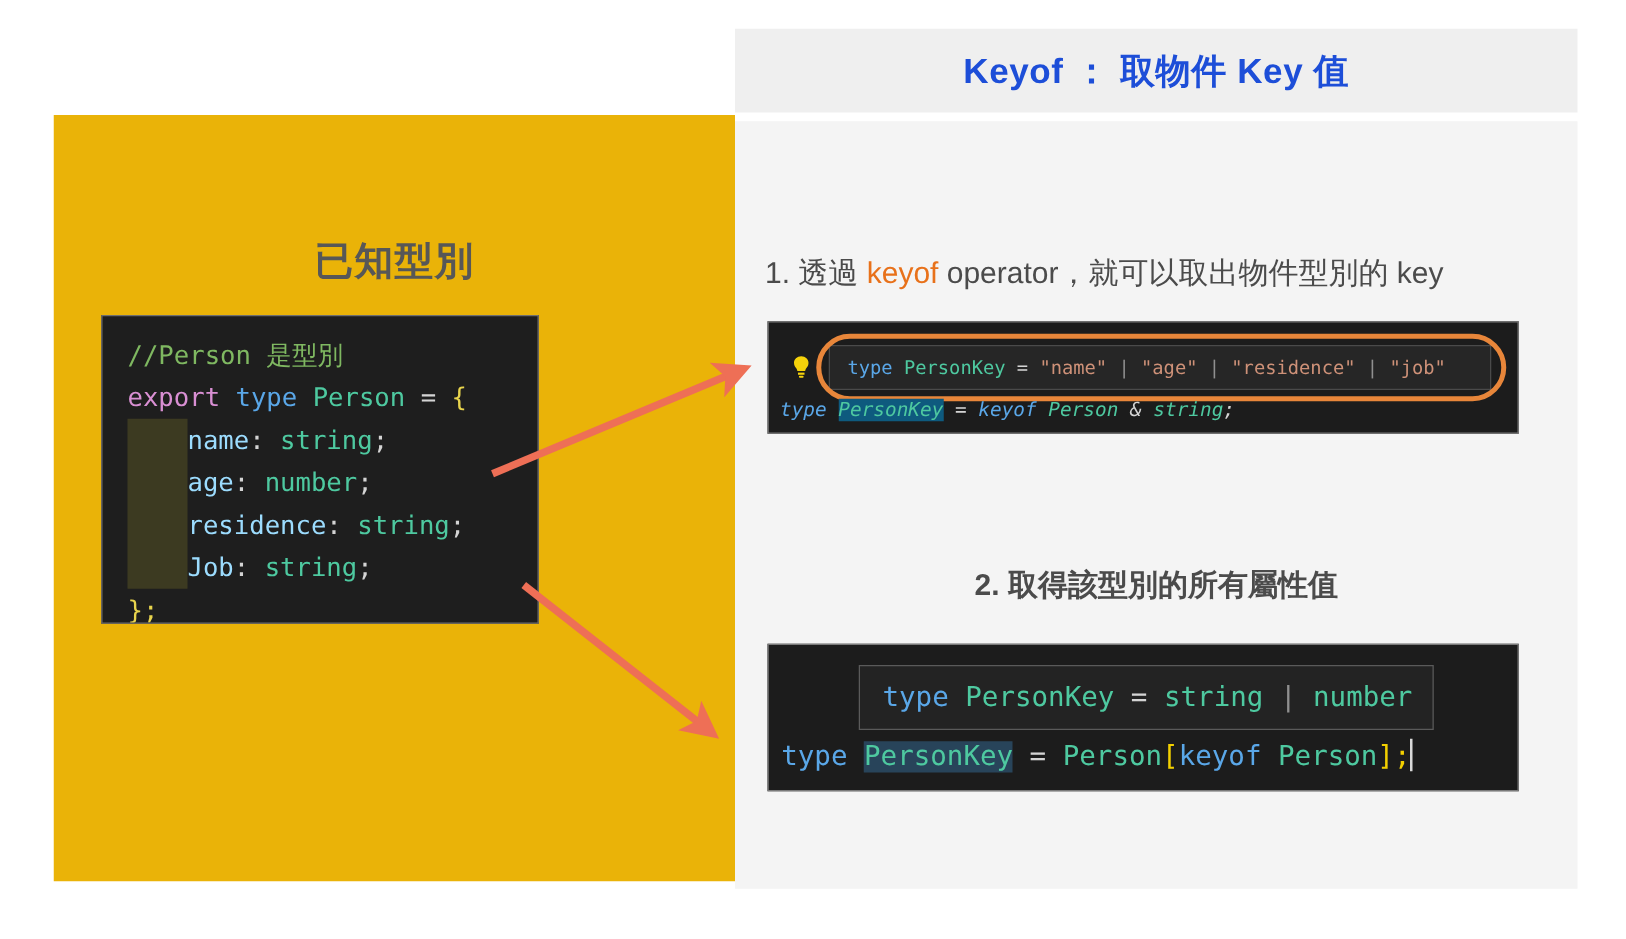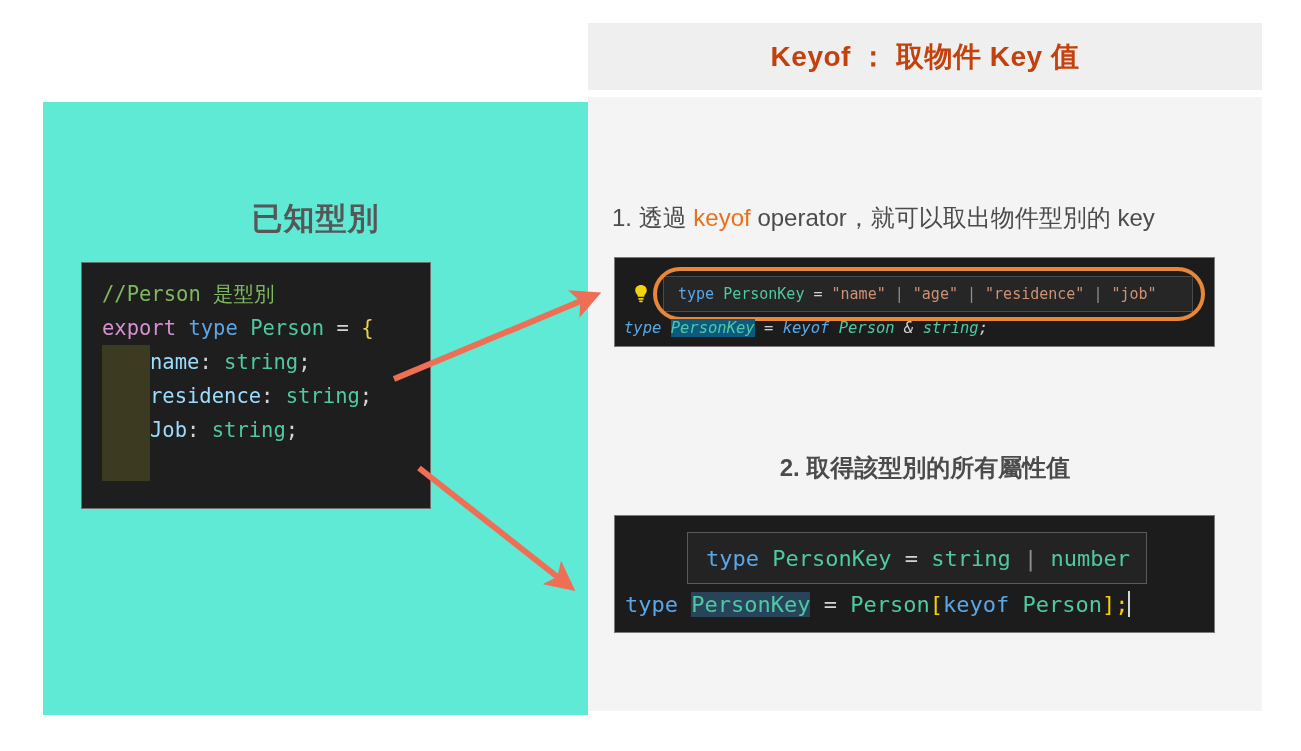--- a/index.html
+++ b/index.html
@@ -12,24 +12,24 @@
     height: 751px;
     position: relative;
     overflow: hidden;
     font-family: "Liberation Sans", "DejaVu Sans", sans-serif;
   }
 
   
   .panel-left {
     position: absolute;
     left: 43px;
-    top: 102px;
+    top: 92px;
     width: 545px;
     height: 613px;
-    background: #5eead4;
+    background: #eab308;
   }
   .panel-right-header {
     position: absolute;
     left: 588px;
     top: 23px;
     width: 674px;
     height: 67px;
     background: #efefef;
     display: flex;
     align-items: center;
@@ -40,21 +40,21 @@
     left: 588px;
     top: 97px;
     width: 674px;
     height: 614px;
     background: #f4f4f4;
   }
 
   .right-title {
     font-size: 28px;
     font-weight: bold;
-    color: #c2410c;
+    color: #1d4ed8;
     letter-spacing: 0.5px;
     white-space: nowrap;
   }
 
   
   .left-title {
     position: absolute;
     left: 0;
     top: 96px;
     width: 545px;
@@ -243,20 +243,21 @@
 
   <div class="code-left">
     <div class="indent-guide"></div>
 
     <div class="ln"><span class="c-comment">//Person 是型別</span></div>
 
     <div class="ln"><span class="c-kw">export</span><span class="c-punct"> </span><span class="c-type">type</span><span class="c-punct"> </span><span class="c-name">Person</span><span class="c-op"> = </span><span class="c-brace">{</span></div>
 
     <div class="ln inner"><span class="c-prop">name</span><span class="c-punct">: </span><span class="c-name">string</span><span class="c-punct">;</span></div>
 
+    <div class="ln inner"><span class="c-prop">age</span><span class="c-punct">: </span><span class="c-name">number</span><span class="c-punct">;</span></div>
 
     <div class="ln inner"><span class="c-prop">residence</span><span class="c-punct">: </span><span class="c-name">string</span><span class="c-punct">;</span></div>
 
     <div class="ln inner"><span class="c-prop">Job</span><span class="c-punct">: </span><span class="c-name">string</span><span class="c-punct">;</span></div>
 
     <div class="ln"><span class="c-brace">}</span><span class="c-brace">;</span></div>
   </div>
 </div>
 
 <div class="panel-right-header">

